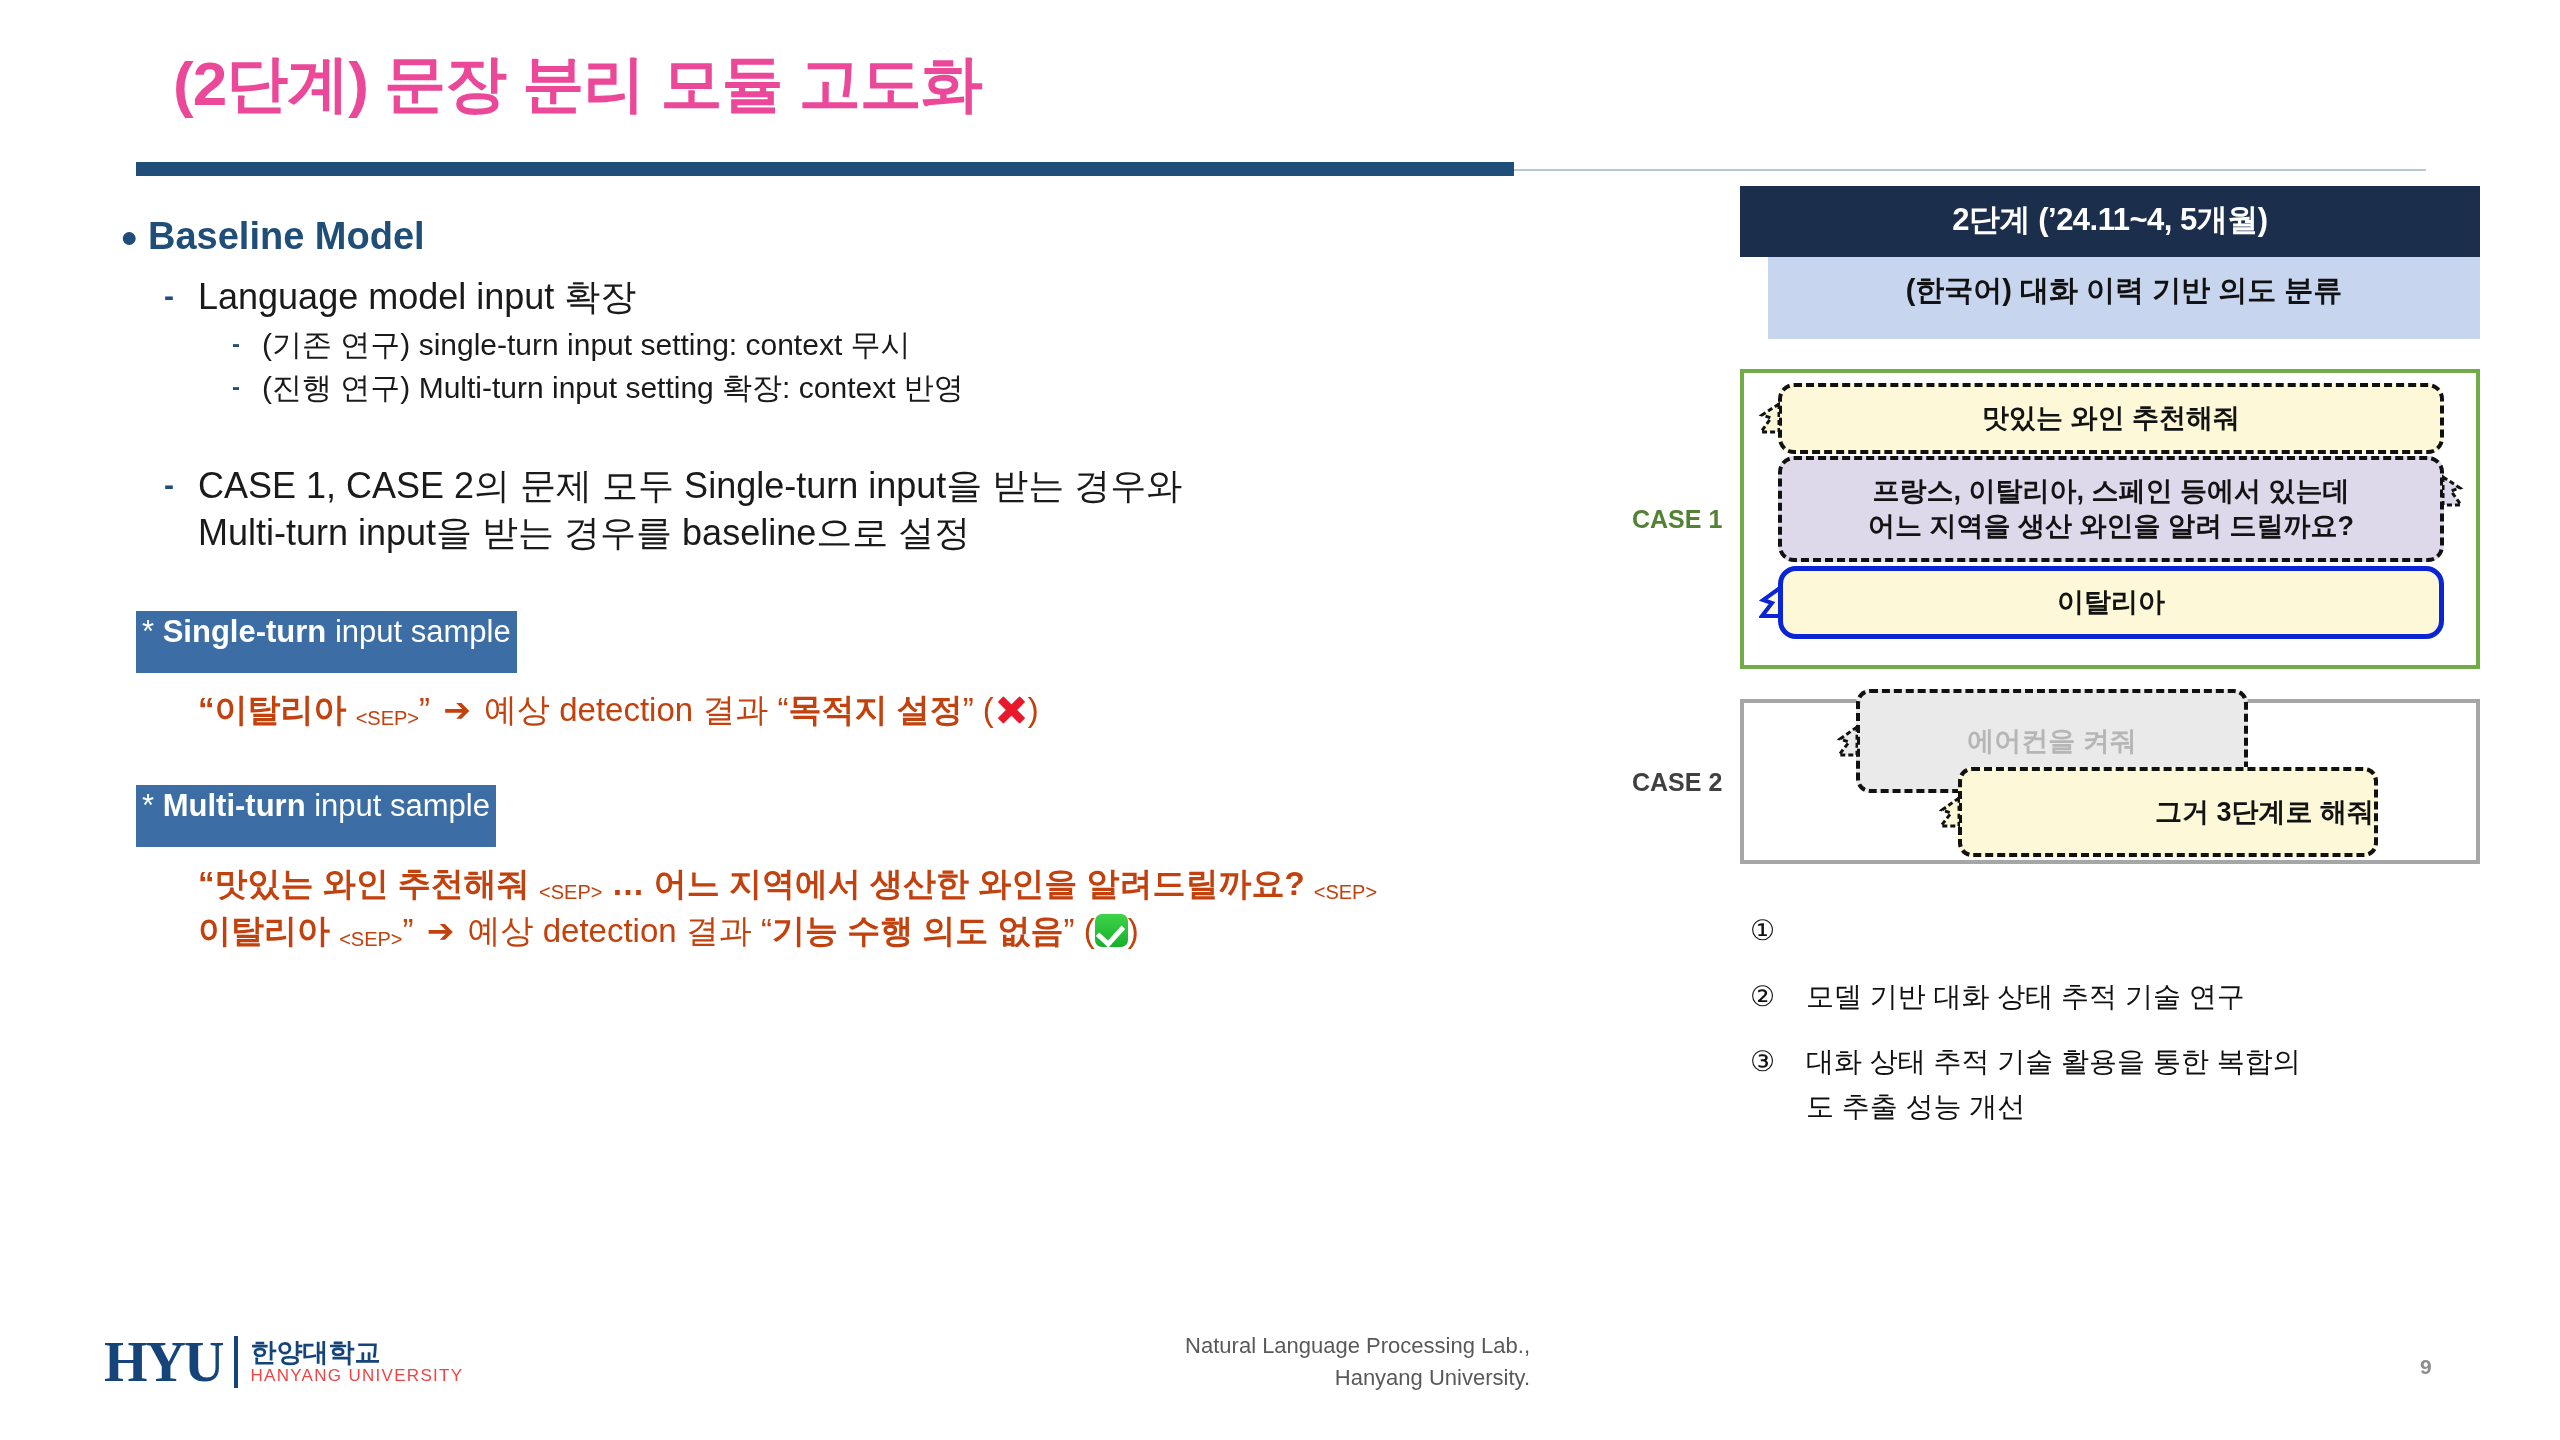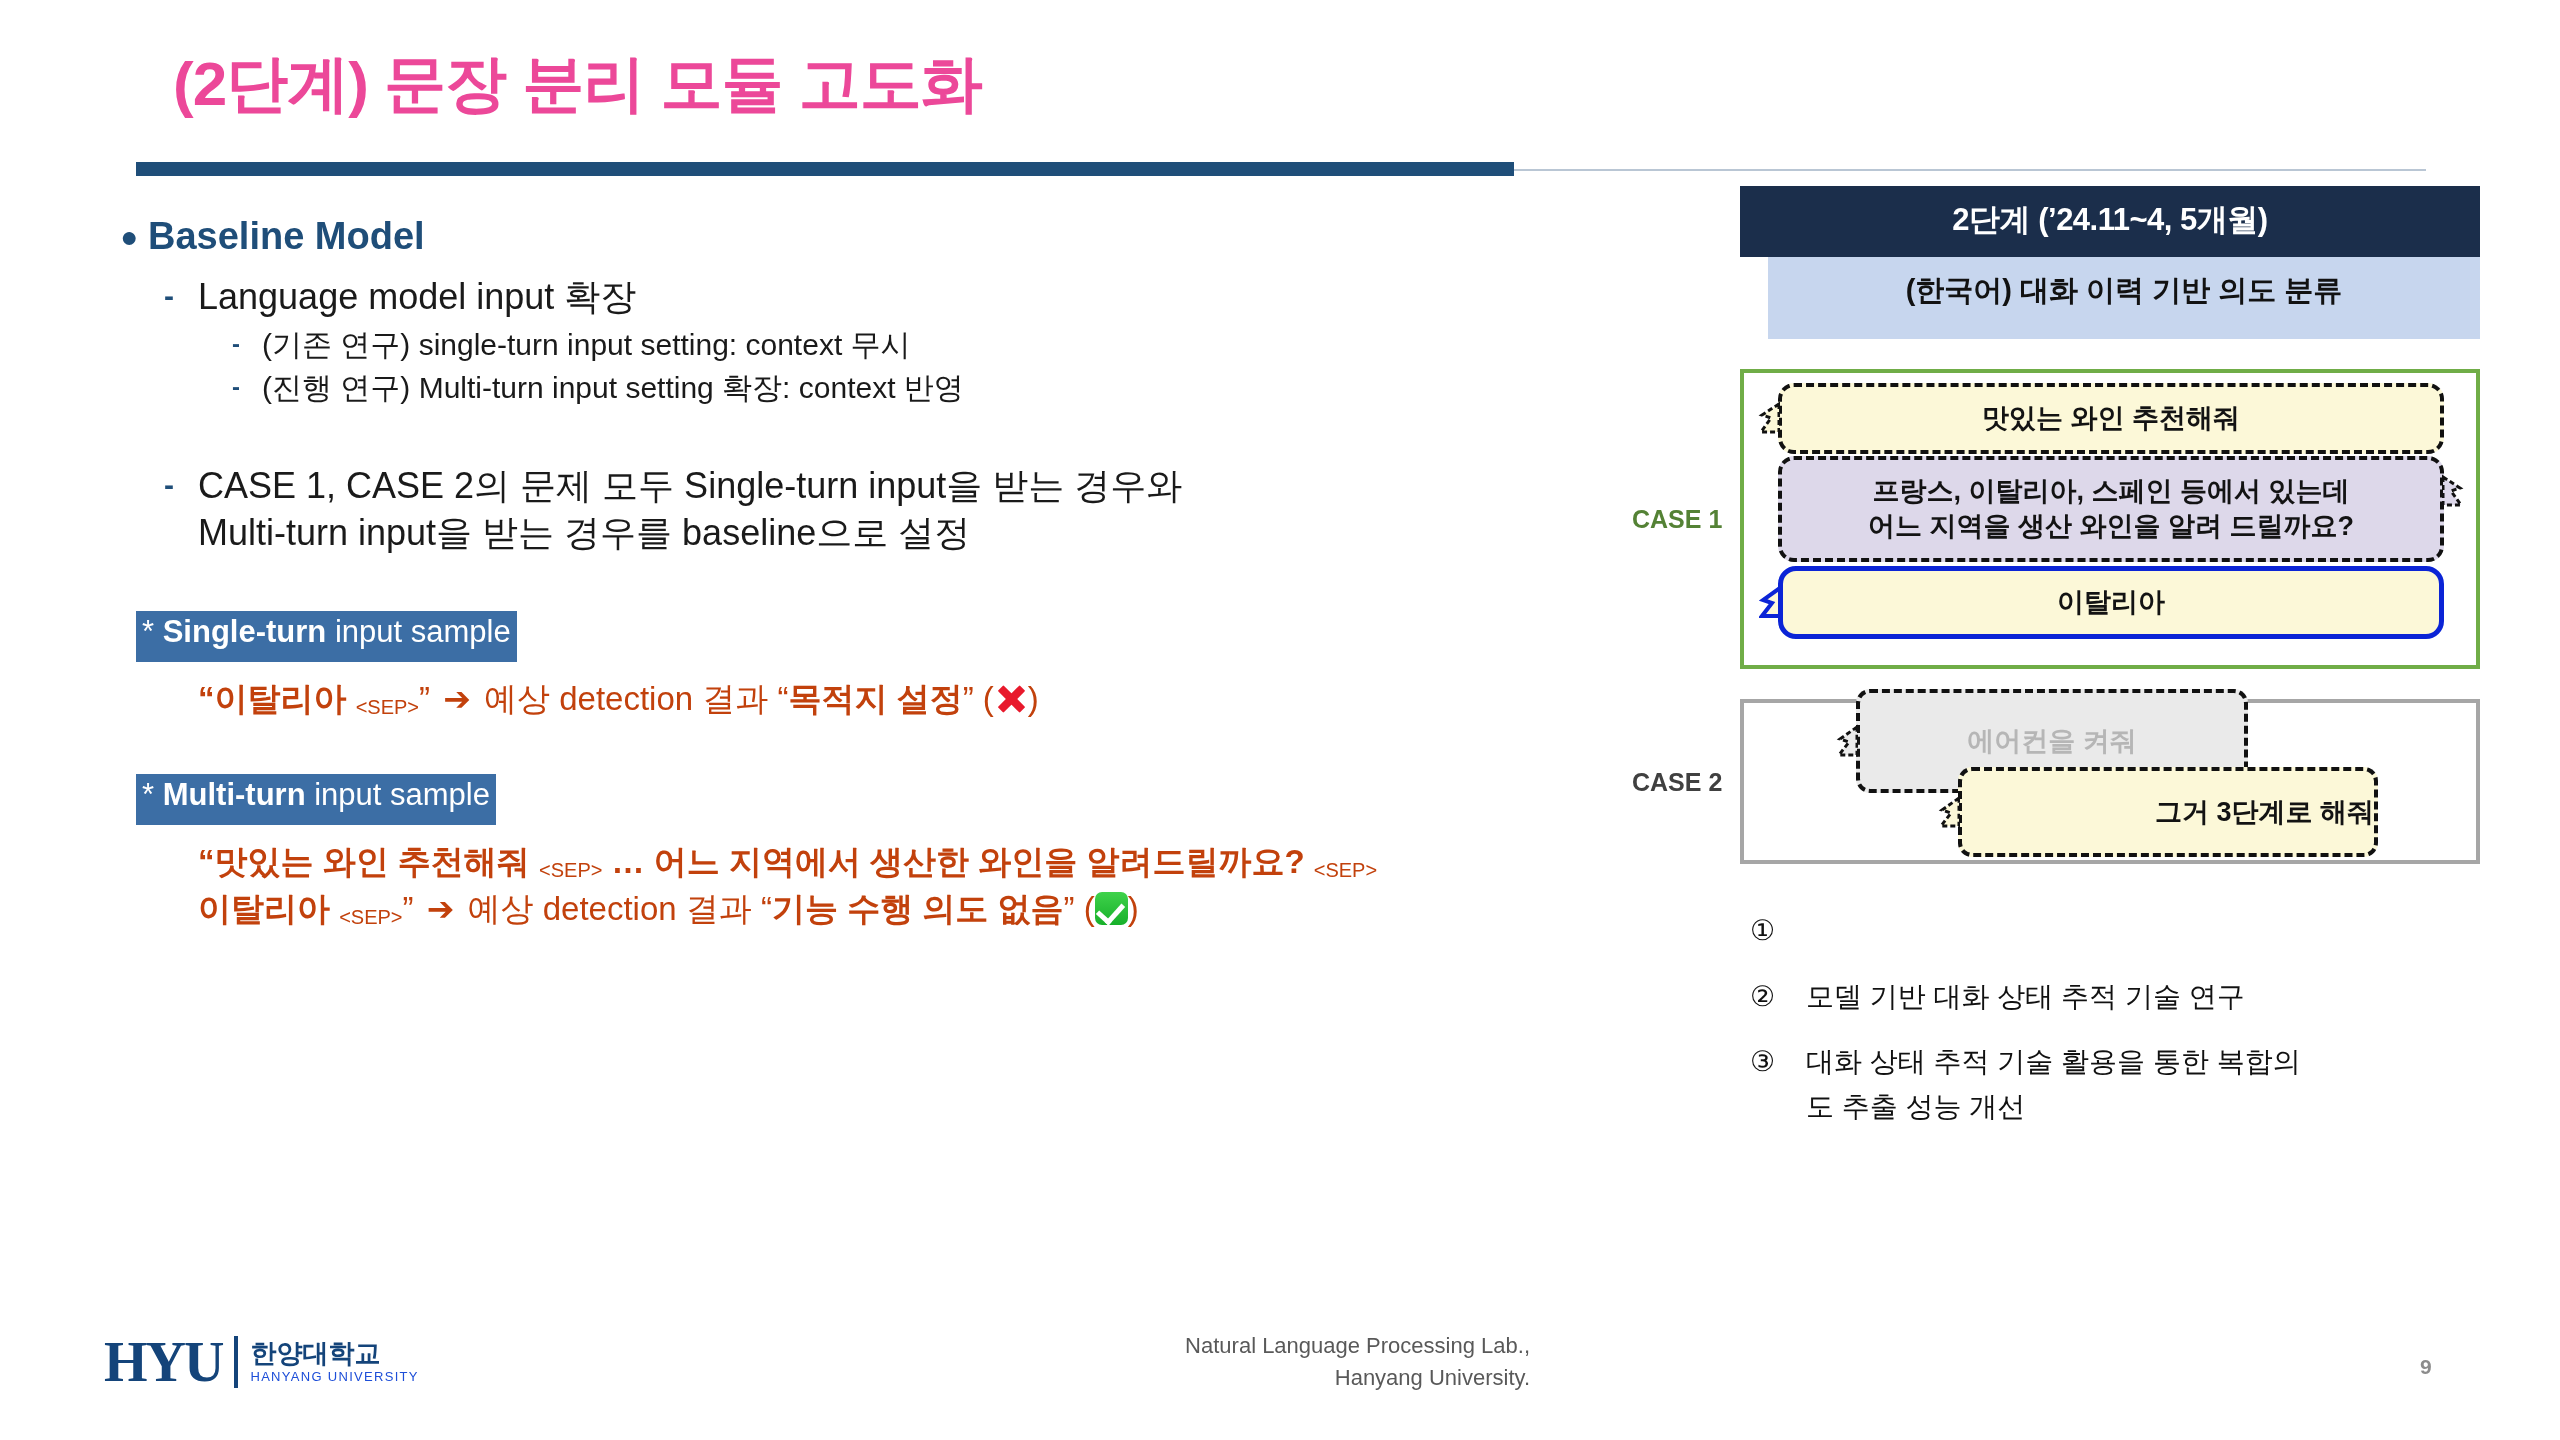--- a/index.html
+++ b/index.html
@@ -78,21 +78,21 @@
   }
   .kr { font-weight: bold; }
   .spacer-lg { height: 52px; }
 
   
   .sample-label {
     display: inline-block;
     background: #3C6EA5;
     color: #ffffff;
     font-size: 31px;
-    padding: 3px 6px 12px 6px;
+    padding: 3px 6px 23px 6px;
     margin-left: 16px;
     white-space: nowrap;
   }
   .sample-label b { font-weight: bold; }
   .sample-body {
     font-size: 33px; color: #c2410c;
     margin-left: 78px; margin-top: 14px;
     line-height: 1.42;
   }
   .sep {
@@ -204,21 +204,21 @@
     position: absolute; left: 2420px; top: 1355px;
     font-size: 21px; color: #8C8C8C; font-weight: bold;
   }
   .logo { position: absolute; left: 104px; top: 1330px; display: flex; align-items: center; }
   .logo .hyu {
     font-size: 56px; font-weight: bold; color: #14447A;
     letter-spacing: -2px; font-family: "Liberation Serif", serif;
   }
   .logo .bar { width: 4px; height: 52px; background: #14447A; margin: 0 12px; }
   .logo .kr-name { font-size: 26px; font-weight: bold; color: #14447A; line-height: 1.1; }
-  .logo .en-name { font-size: 13px; color: #1d4ed8; letter-spacing: 1.3px; }
+  .logo .en-name { font-size: 17px; color: #ef4444; letter-spacing: 1.3px; }
 </style>
 </head>
 <body>
 
 <div id="slide">
 
   <div class="slide-title">(2단계) 문장 분리 모듈 고도화</div>
   <div class="title-rule"></div>
   <div class="title-rule-thin"></div>
 

